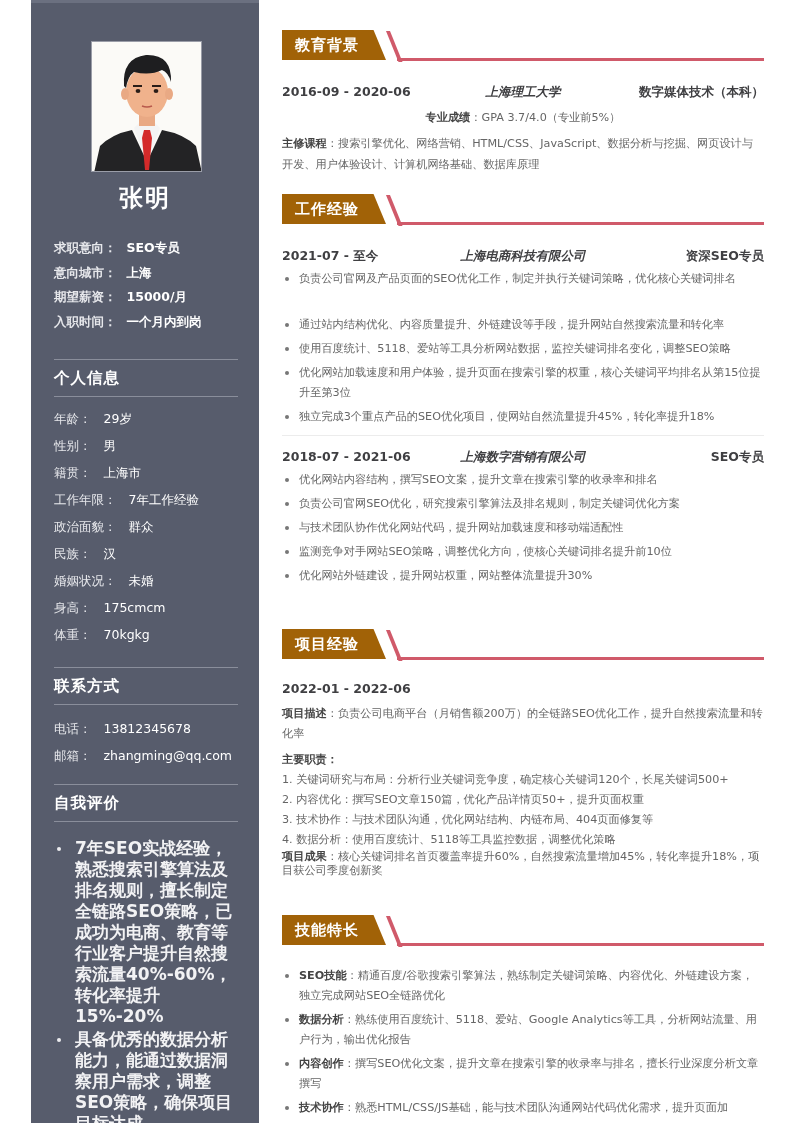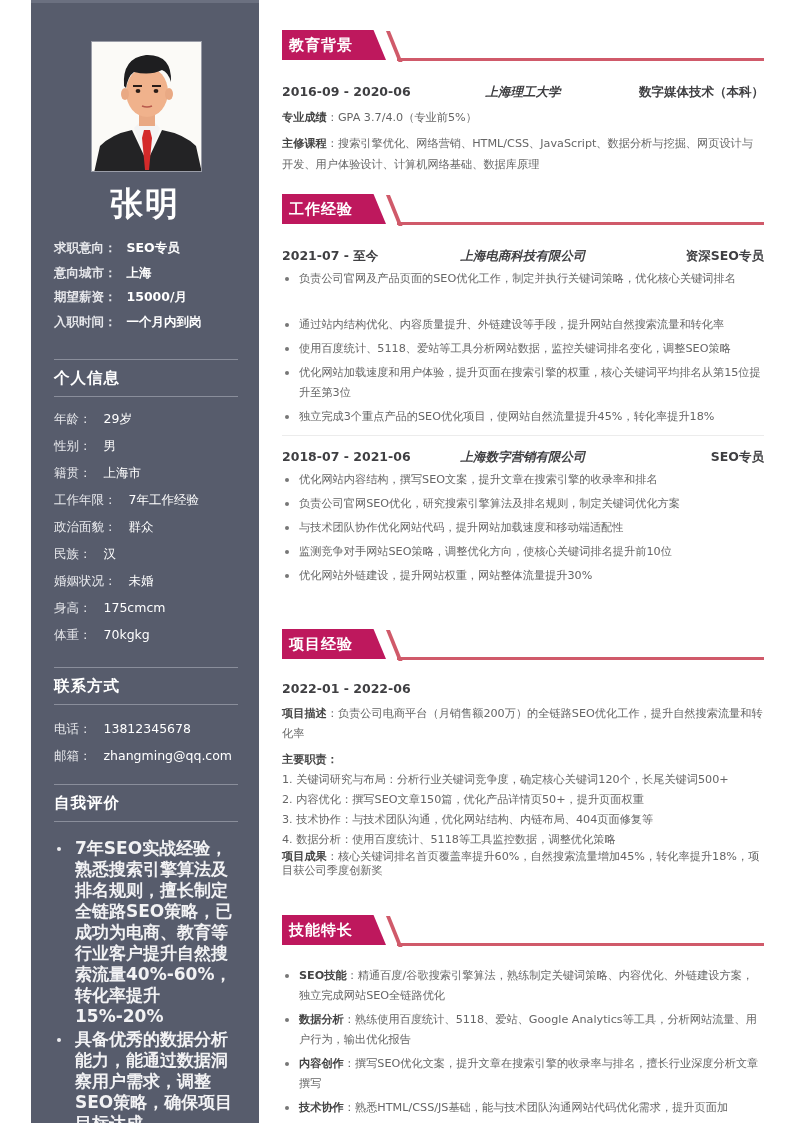--- a/index.html
+++ b/index.html
@@ -13,21 +13,21 @@
     position: absolute; left: 31px; top: 0; width: 228px; height: 1123px;
     background: #575c6c; color: #fff; overflow: hidden;
   }
   .sidebar-topline { position: absolute; left: 0; top: 0; width: 228px; height: 3px; background: #6b7080; }
   .photo {
     position: absolute; left: 60px; top: 41px; width: 111px; height: 131px;
     background: #fbfaf7; border: 1px solid #9a9da8; overflow: hidden;
   }
   .name {
     position: absolute; left: 0; top: 182px; width: 228px; text-align: center;
-    font-size: 33px; font-weight: bold; letter-spacing: 2px; color: #fff;
+    font-size: 24px; font-weight: bold; letter-spacing: 2px; color: #fff;
   }
   .intent-list { position: absolute; left: 23px; top: 236px; width: 190px; text-align: right; }
   .kv-row { display: flex; font-size: 12.5px; font-weight: bold; line-height: 24.5px; color: #fff; white-space: nowrap; }
   .kv-row .k { color: #e6e7eb; }
   .kv-row .v { margin-left: 10px; }
 
   .side-section { position: absolute; left: 23px; width: 184px; }
   .side-rule { height: 1px; background: #8a8e9b; width: 184px; }
   .side-title { font-size: 15.5px; font-weight: bold; color: #fff; height: 36px; line-height: 36px; letter-spacing: 1px; }
   .info-list { margin-top: 12px; }
@@ -43,22 +43,22 @@
   .eval-list li::before {
     content: ""; position: absolute; left: 3px; top: 9px; width: 4px; height: 4px;
     border-radius: 50%; background: #ececf0;
   }
 
   
   .main { position: absolute; left: 282px; top: 0; width: 482px; }
   .sec-head { position: relative; height: 34px; }
   .sec-head .tab {
     position: absolute; left: 0; top: 0; height: 30px; width: 104px;
-    background: #be185d; color: #fff; font-size: 15px; font-weight: bold;
-    line-height: 30px; padding-left: 7px; letter-spacing: 1px;
+    background: #a16207; color: #fff; font-size: 15px; font-weight: bold;
+    line-height: 30px; padding-left: 13px; letter-spacing: 1px;
     clip-path: polygon(0 0, 88% 0, 100% 100%, 0 100%);
   }
   .sec-head .slash {
     position: absolute; left: 104px; top: 1px; width: 4px; height: 31px;
     background: #d05a6a; transform: skewX(22deg); transform-origin: top left;
   }
   .sec-head .line {
     position: absolute; left: 115px; top: 28px; width: 367px; height: 3px; background: #d05a6a;
   }
 
@@ -214,21 +214,21 @@
         <div class="slash"></div>
         <div class="line"></div>
       </div>
       <div class="row3-wrap" style="margin-top:17px;">
         <div class="row3">
           <span>2016-09 - 2020-06</span>
           <span class="c2">上海理工大学</span>
           <span>数字媒体技术（本科）</span>
         </div>
       </div>
-      <div class="para" style="margin-top:4px;">
+      <div class="para" style="margin-top:4px;text-align:center;">
         <b>专业成绩</b><span>：GPA 3.7/4.0（专业前5%）</span>
       </div>
       <div class="para" style="margin-top:5px;">
         <b>主修课程</b><span>：搜索引擎优化、网络营销、HTML/CSS、JavaScript、数据分析与挖掘、网页设计与开发、用户体验设计、计算机网络基础、数据库原理</span>
       </div>
     </section>
 
     <section style="position:absolute; top:194px; left:0; width:482px;">
       <div class="sec-head">
         <div class="tab">工作经验</div>

